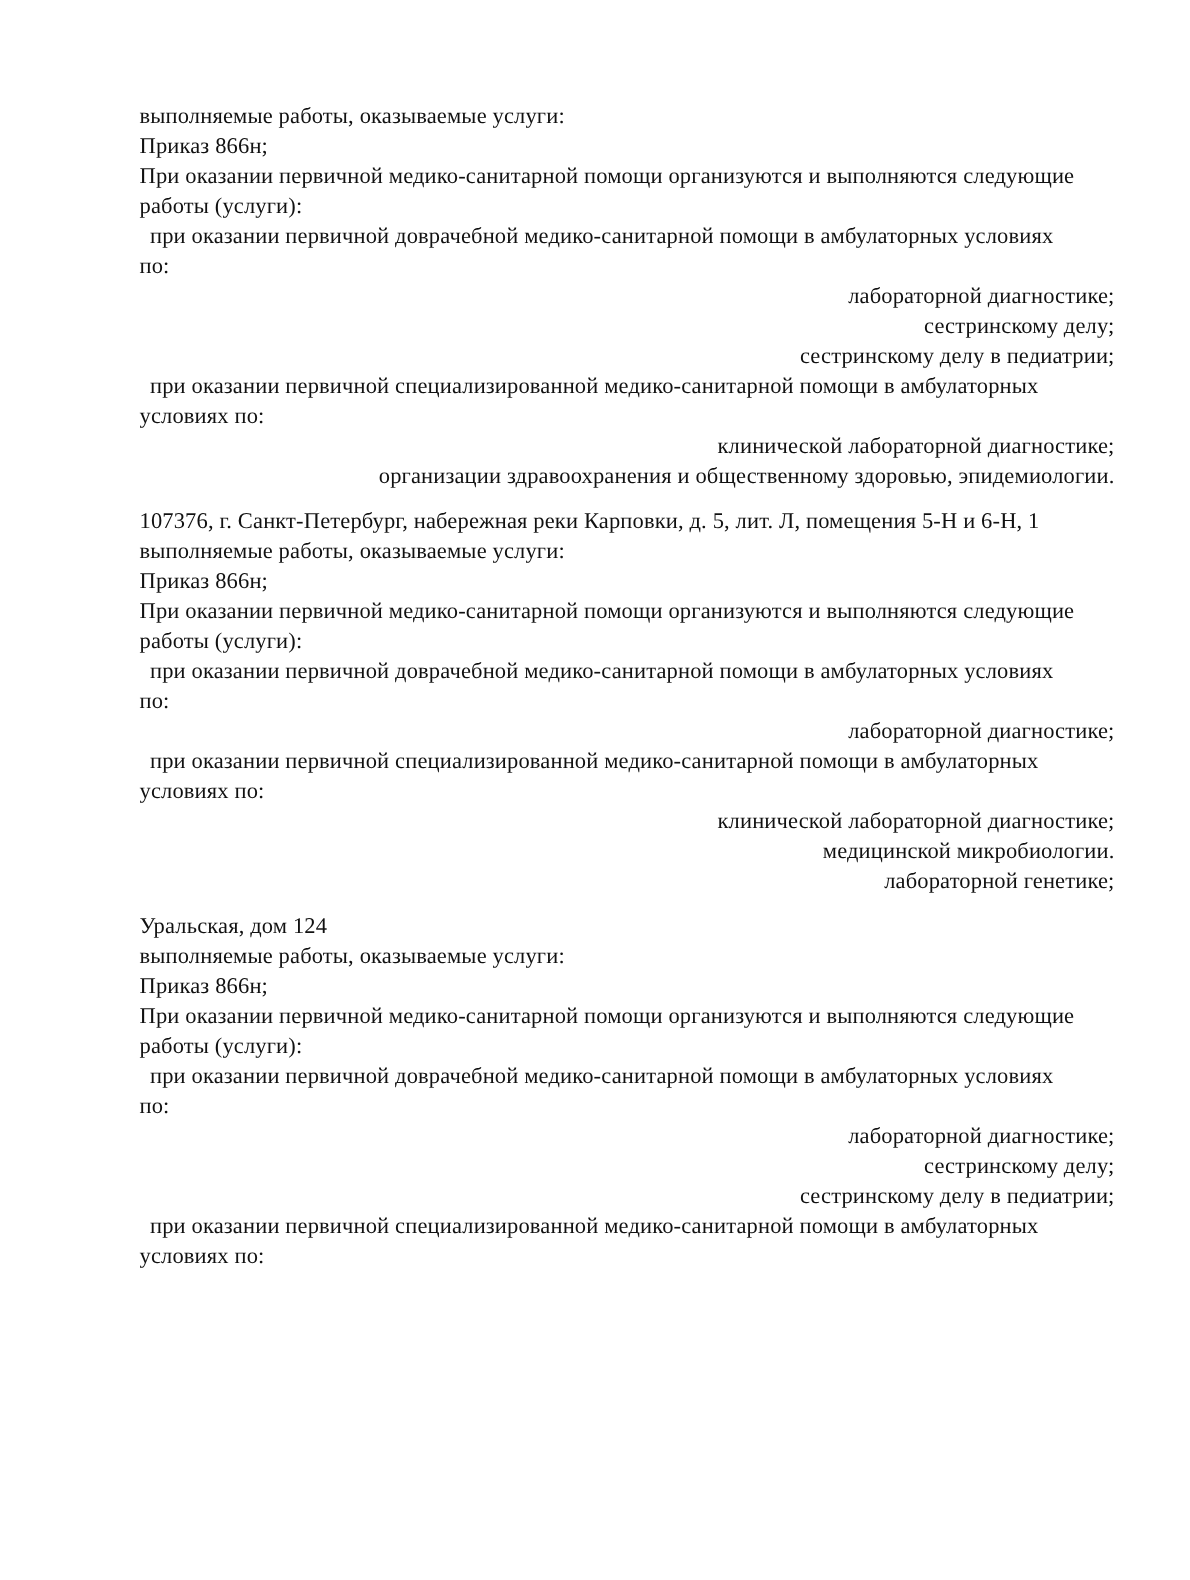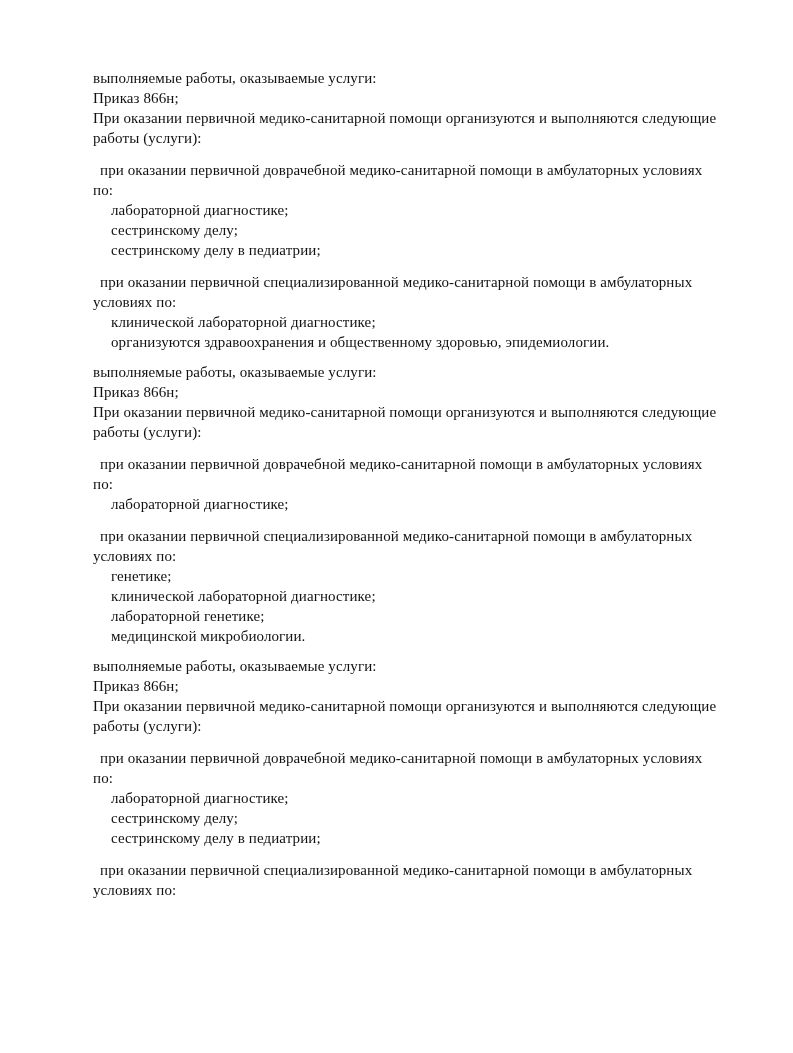--- a/index.html
+++ b/index.html
@@ -28,60 +28,61 @@
   .doc-block {
     margin-bottom: 10px;
   }
   .doc-line {
     font-size: 15px;
     line-height: 20px;
     white-space: pre;
     letter-spacing: 0.1px;
   }
   .indent-0 { padding-left: 0; }
-  .indent-1 { padding-left: 7px; margin-top: 12px; }
-  .indent-2 { padding-left: 18px; }
+  .indent-1 { padding-left: 7px; }
+  .indent-2 { padding-left: 18px; text-align: right; }
 </style>
 </head>
 <body style="color: rgb(17, 17, 17);">
 
 <div class="page" style="background: rgb(255, 255, 255);">
   <main class="doc-content">
 
   <section class="doc-block">
         <div class="doc-line indent-0">выполняемые работы, оказываемые услуги:</div>
         <div class="doc-line indent-0">Приказ 866н;</div>
         <div class="doc-line indent-0">При оказании первичной медико-санитарной помощи организуются и выполняются следующие</div>
         <div class="doc-line indent-0">работы (услуги):</div>
         <div class="doc-line indent-1">при оказании первичной доврачебной медико-санитарной помощи в амбулаторных условиях</div>
         <div class="doc-line indent-0">по:</div>
         <div class="doc-line indent-2">лабораторной диагностике;</div>
         <div class="doc-line indent-2">сестринскому делу;</div>
         <div class="doc-line indent-2">сестринскому делу в педиатрии;</div>
         <div class="doc-line indent-1">при оказании первичной специализированной медико-санитарной помощи в амбулаторных</div>
         <div class="doc-line indent-0">условиях по:</div>
         <div class="doc-line indent-2">клинической лабораторной диагностике;</div>
-        <div class="doc-line indent-2">организуются здравоохранения и общественному здоровью, эпидемиологии.</div>
+        <div class="doc-line indent-2">организации здравоохранения и общественному здоровью, эпидемиологии.</div>
       </section>
       <section class="doc-block">
+        <div class="doc-line indent-0">107376, г. Санкт-Петербург, набережная реки Карповки, д. 5, лит. Л, помещения 5-Н и 6-Н, 1</div>
         <div class="doc-line indent-0">выполняемые работы, оказываемые услуги:</div>
         <div class="doc-line indent-0">Приказ 866н;</div>
         <div class="doc-line indent-0">При оказании первичной медико-санитарной помощи организуются и выполняются следующие</div>
         <div class="doc-line indent-0">работы (услуги):</div>
         <div class="doc-line indent-1">при оказании первичной доврачебной медико-санитарной помощи в амбулаторных условиях</div>
         <div class="doc-line indent-0">по:</div>
         <div class="doc-line indent-2">лабораторной диагностике;</div>
         <div class="doc-line indent-1">при оказании первичной специализированной медико-санитарной помощи в амбулаторных</div>
         <div class="doc-line indent-0">условиях по:</div>
-        <div class="doc-line indent-2">генетике;</div>
         <div class="doc-line indent-2">клинической лабораторной диагностике;</div>
+        <div class="doc-line indent-2">медицинской микробиологии.</div>
         <div class="doc-line indent-2">лабораторной генетике;</div>
-        <div class="doc-line indent-2">медицинской микробиологии.</div>
       </section>
       <section class="doc-block">
+        <div class="doc-line indent-0">Уральская, дом 124</div>
         <div class="doc-line indent-0">выполняемые работы, оказываемые услуги:</div>
         <div class="doc-line indent-0">Приказ 866н;</div>
         <div class="doc-line indent-0">При оказании первичной медико-санитарной помощи организуются и выполняются следующие</div>
         <div class="doc-line indent-0">работы (услуги):</div>
         <div class="doc-line indent-1">при оказании первичной доврачебной медико-санитарной помощи в амбулаторных условиях</div>
         <div class="doc-line indent-0">по:</div>
         <div class="doc-line indent-2">лабораторной диагностике;</div>
         <div class="doc-line indent-2">сестринскому делу;</div>
         <div class="doc-line indent-2">сестринскому делу в педиатрии;</div>
         <div class="doc-line indent-1">при оказании первичной специализированной медико-санитарной помощи в амбулаторных</div>

